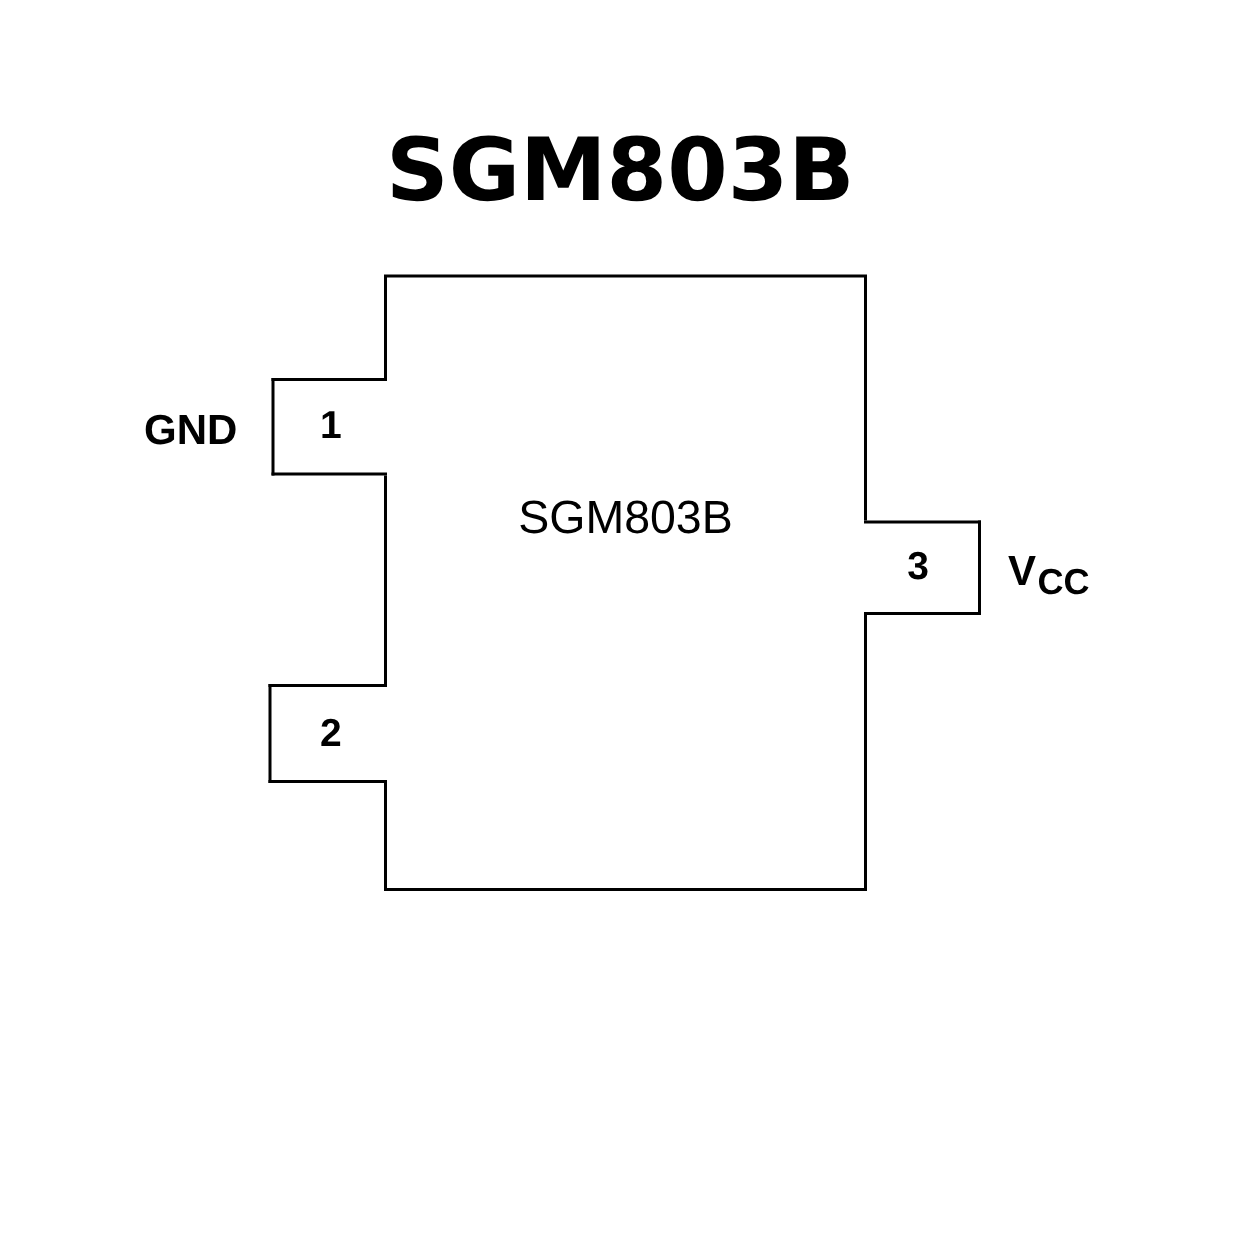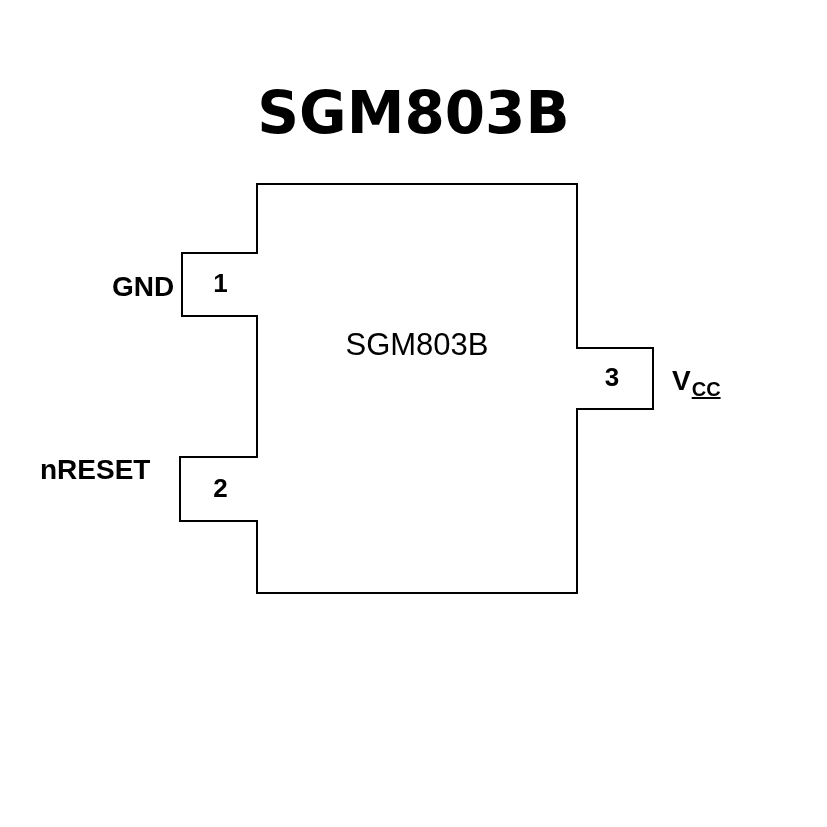--- a/index.html
+++ b/index.html
@@ -68,47 +68,45 @@
     .pin-3 .pin-num { top: -1px; left: -2px; }
 
     .pin-name {
       position: absolute;
       font-weight: bold;
       font-size: 28px;
       line-height: 34px;
       font-family: "Liberation Sans", sans-serif;
       white-space: nowrap;
     }
-    .name-gnd { left: 112px; top: 270px; }
+    .name-gnd { left: 96px; top: 270px; }
     .name-reset { left: 40px; top: 451px; line-height: 38px; }
     .name-vcc { left: 672px; top: 364px; }
     .name-vcc .sub {
-      font-size: 20px;
+      font-size: 24px;
       position: relative;
       top: 6px;
       margin-left: 1px;
-      text-decoration: underline;
     }
   </style>
 </head>
 <body>
 
 <div class="title">SGM803B</div>
 
 <div class="chip"></div>
 <div class="chip-label">SGM803B</div>
 
 <div class="pin pin-1">
   <span class="pin-num">1</span>
 </div>
 <div class="pin-name name-gnd">GND</div>
 
 <div class="pin pin-2">
   <span class="pin-num">2</span>
 </div>
 <div class="pin-name name-reset">
-  <div>nRESET</div>
 </div>
 
 <div class="pin pin-3">
   <span class="pin-num">3</span>
 </div>
 <div class="pin-name name-vcc"><span>V</span><span class="sub">CC</span></div>
 
 </body></html>

